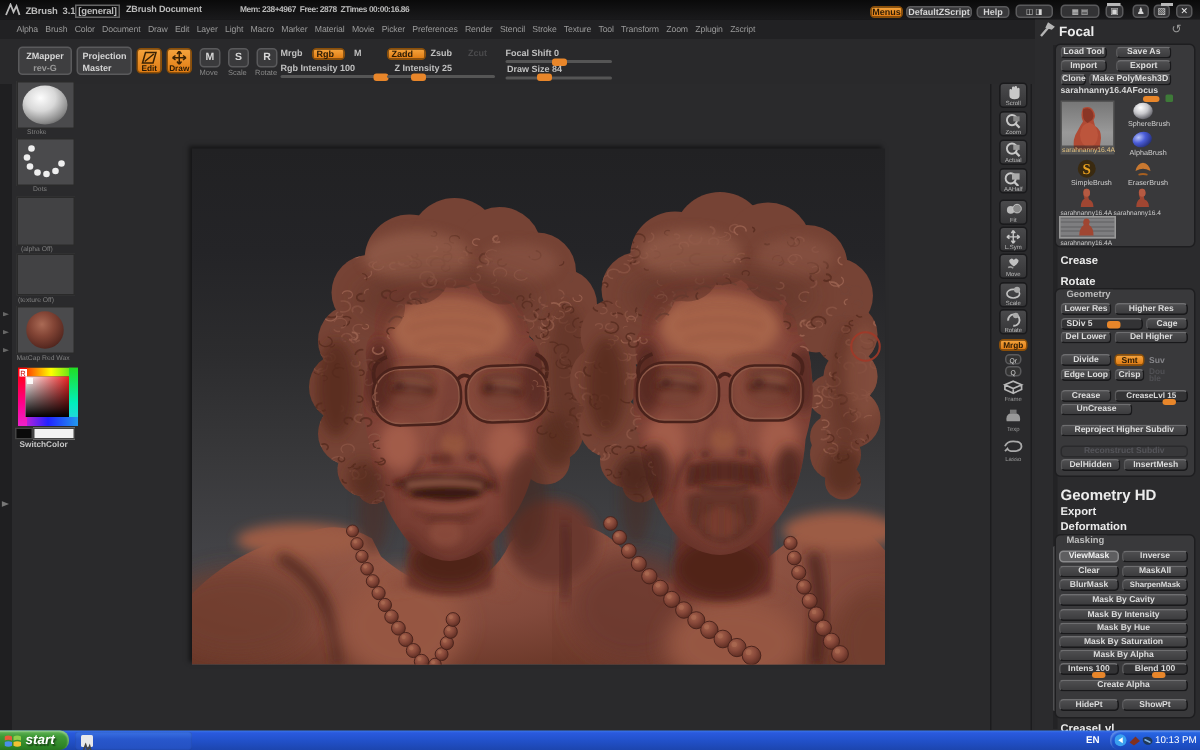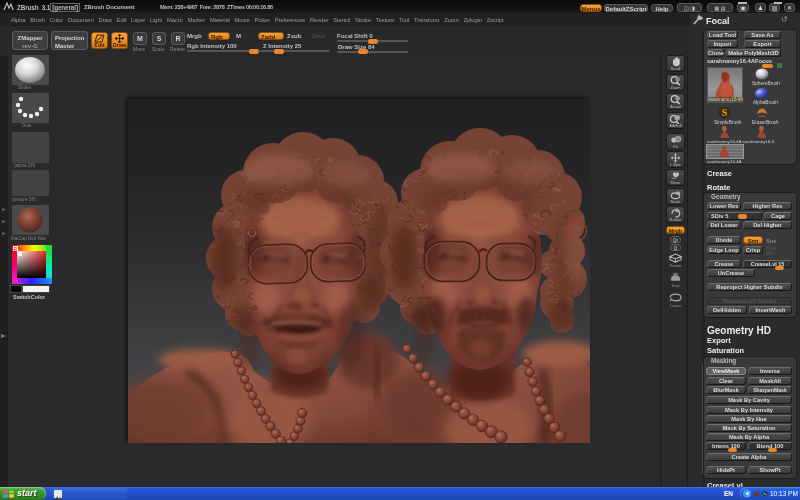--- a/index.html
+++ b/index.html
@@ -1461,21 +1461,21 @@
 <div class="pbtn" style="left:707px;top:260px;width:34px;height:8px;line-height:6px;font-size:5.7px;">Crease</div>
 <div class="pbtn" style="left:743px;top:260px;width:49px;height:8px;font-size:5.4px;line-height:6px;background:#333335;">CreaseLvl 15</div>
 <div class="abs" style="left:775px;top:265.5px;width:9px;height:4px;background:#e8862a;border-radius:2px;"></div>
 <div class="pbtn" style="left:707px;top:269px;width:48px;height:8px;line-height:6px;font-size:5.7px;">UnCrease</div>
 <div class="pbtn" style="left:707px;top:283px;width:85px;height:8px;line-height:6px;font-size:5.7px;">Reproject Higher Subdiv</div>
 <div class="abs pbtn" style="left:707px;top:297px;width:85px;height:8px;line-height:6px;font-size:5.7px;background:#38383a;border-color:#2a2a2c;color:#55555a;">Reconstruct Subdiv</div>
 <div class="pbtn" style="left:707px;top:306px;width:40px;height:8px;line-height:6px;font-size:5.7px;">DelHidden</div>
 <div class="pbtn" style="left:749px;top:306px;width:43px;height:8px;line-height:6px;font-size:5.7px;">InsertMesh</div>
 <div class="hdr" style="left:707px;top:325px;font-size:10px;">Geometry HD</div>
 <div class="hdr" style="left:707px;top:336px;font-size:7.5px;">Export</div>
-<div class="hdr" style="left:707px;top:346px;font-size:7.5px;">Saturation</div>
+<div class="hdr" style="left:707px;top:346px;font-size:7.5px;">Deformation</div>
 <div class="abs" style="left:703px;top:356px;width:94px;height:123px;background:#39393b;border:1px solid #1e1e20;border-radius:4px;box-sizing:border-box;"></div>
 <div class="lbl" style="left:709px;top:356.5px;font-size:6.3px;font-weight:bold;color:#bdbdbd;background:#39393b;padding:0 2px;">Masking</div>
 <div class="pbtn" style="left:706px;top:367px;width:40px;height:8px;line-height:6px;font-size:5.7px;background:#5e5e60;border-color:#8a8a8c;color:#f0f0f0;">ViewMask</div>
 <div class="pbtn" style="left:748px;top:367px;width:44px;height:8px;line-height:6px;font-size:5.7px;">Inverse</div>
 <div class="pbtn" style="left:706px;top:376.5px;width:40px;height:8px;line-height:6px;font-size:5.7px;">Clear</div>
 <div class="pbtn" style="left:748px;top:376.5px;width:44px;height:8px;line-height:6px;font-size:5.7px;">MaskAll</div>
 <div class="pbtn" style="left:706px;top:386px;width:40px;height:8px;line-height:6px;font-size:5.7px;">BlurMask</div>
 <div class="pbtn" style="left:748px;top:386px;width:44px;height:8px;line-height:6px;font-size:5.2px;">SharpenMask</div>
 <div class="pbtn" style="left:706px;top:396px;width:86px;height:8px;line-height:6px;font-size:5.7px;">Mask By Cavity</div>
 <div class="pbtn" style="left:706px;top:405.5px;width:86px;height:8px;line-height:6px;font-size:5.7px;">Mask By Intensity</div>

